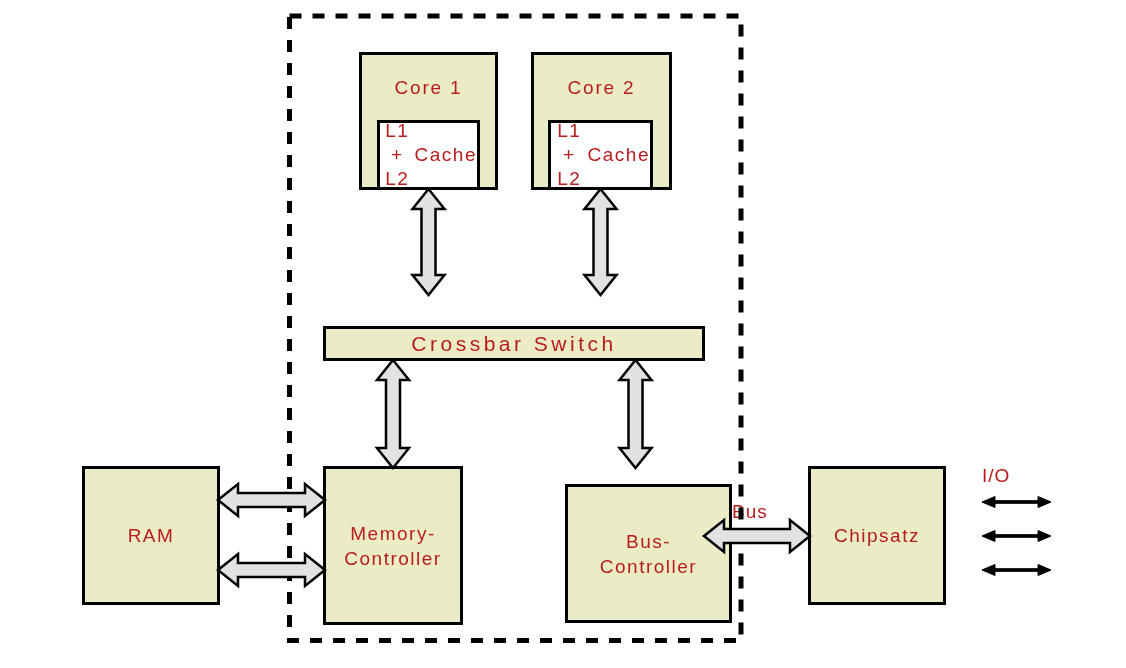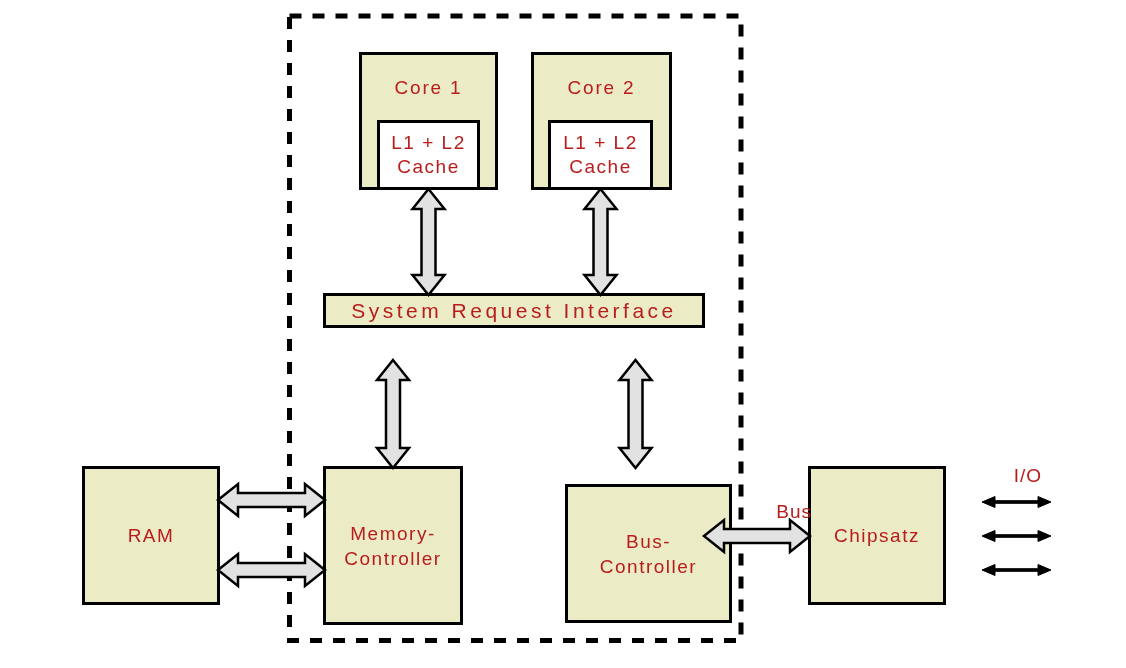--- a/index.html
+++ b/index.html
@@ -12,41 +12,41 @@
     overflow:hidden;
   }
   .box{
     position:absolute;
     box-sizing:border-box;
     background:var(--box-fill,#ebecc6);
     border:3px solid var(--stroke,#000);
   }
   .box.cache{
     background:var(--cache-fill,#fff);
-    display:flex;flex-direction:column;justify-content:center;align-items:center;
+    display:flex;flex-direction:row;justify-content:center;align-items:center;
     text-align:center;
     font-size:19px;letter-spacing:1.5px;line-height:24px;
   }
   .core-label{
     margin-top:22px;
     text-align:center;
     font-size:19px;letter-spacing:1.8px;
   }
   .box.bar{
     display:flex;justify-content:center;align-items:center;
     font-size:21px;letter-spacing:3.5px;white-space:nowrap;
   }
   .box.unit{
     display:flex;flex-direction:column;justify-content:center;align-items:center;
     text-align:center;
     font-size:19px;letter-spacing:1.5px;line-height:25px;
   }
   .free-label{
     position:absolute;
-    text-align:right;
+    text-align:left;
     font-size:19px;letter-spacing:1px;
     white-space:nowrap;
   }
   svg.overlay{
     position:absolute;left:0;top:0;
     pointer-events:none;
   }
 </style>
 </head>
 <body>
@@ -62,22 +62,22 @@
   </div>
 
   <div class="box" style="left:531px;top:52px;width:141px;height:138px">
     <div class="core-label">Core 2</div>
   </div>
   <div class="box cache" style="left:548px;top:120px;width:105px;height:70px">
     <div>L1 + L2</div>
     <div>Cache</div>
   </div>
 
-  <div class="box bar" style="left:323px;top:293px;width:382px;height:35px">
-    <span>System Request Interface</span>
+  <div class="box bar" style="left:323px;top:326px;width:382px;height:35px">
+    <span>Crossbar Switch</span>
   </div>
 
   <div class="box unit" style="left:82px;top:466px;width:138px;height:139px">
     <div>RAM</div>
   </div>
 
   <div class="box unit" style="left:323px;top:466px;width:140px;height:159px">
     <div>Memory-</div>
     <div>Controller</div>
   </div>

